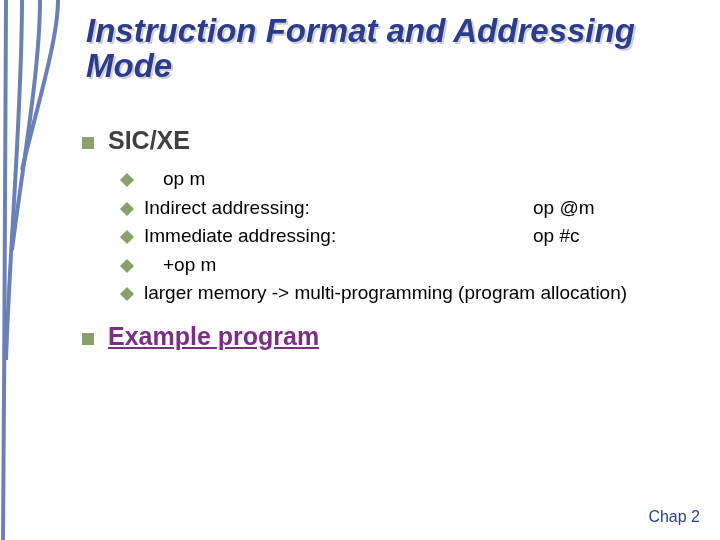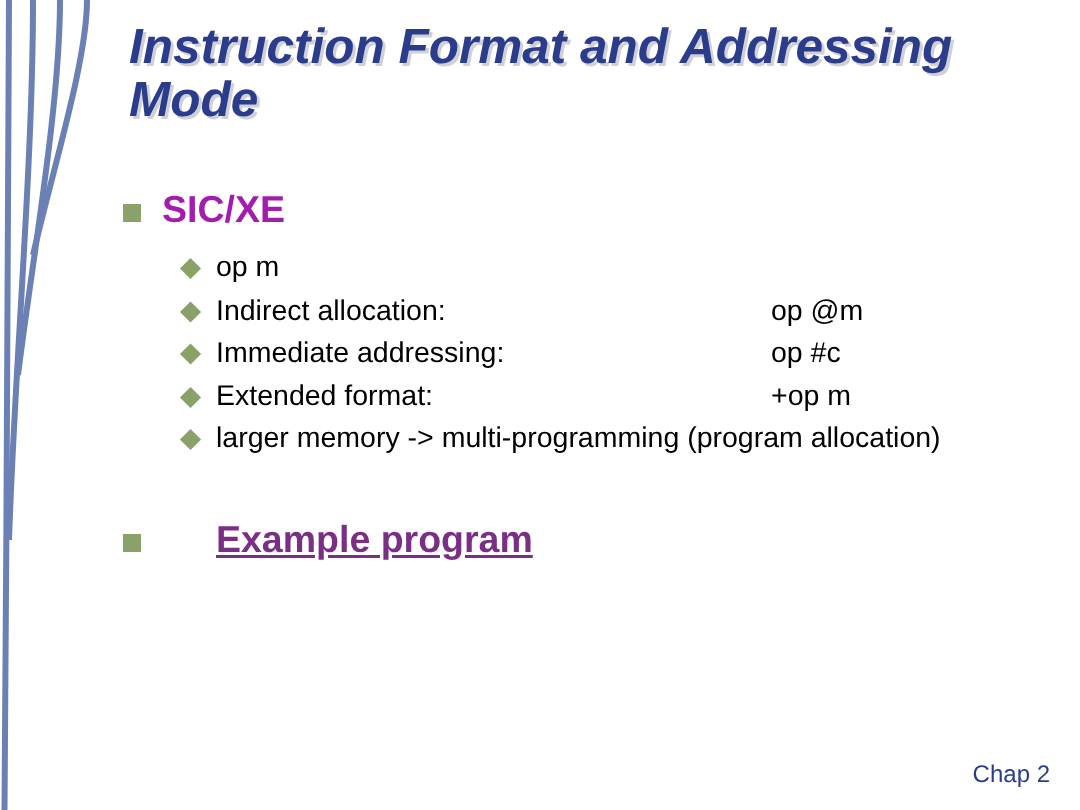--- a/index.html
+++ b/index.html
@@ -46,35 +46,34 @@
     top: 122px;
     width: 600px;
   }
   .lvl1 {
     display: flex;
     align-items: baseline;
     margin-top: 4px;
     margin-bottom: 10px;
   }
   .lvl1.spaced {
-    margin-top: 38px;
-    gap: 36px;
+    margin-top: 14px;
   }
   .sq-bullet {
     width: 12px;
     height: 12px;
     background: #8aa26a;
     flex: 0 0 auto;
     margin-top: 8px;
     margin-right: 14px;
   }
   .lvl1-text {
     font-size: 25px;
     font-weight: bold;
-    color: #a21caf;
+    color: #404040;
   }
   .lvl1-link {
     font-size: 25px;
     font-weight: bold;
     color: #7a2f85;
     text-decoration: underline;
     cursor: pointer;
   }
   .subs {
     margin-left: 40px;
@@ -98,20 +97,21 @@
   }
   .sub-left {
     flex: 0 0 auto;
     width: 370px;
   }
   .sub-left.full {
     width: auto;
   }
   .sub-right {
     flex: 0 0 auto;
+    margin-left: 19px;
   }
   .footer {
     position: absolute;
     right: 20px;
     bottom: 14px;
     font-size: 16px;
     color: #2a3c8a;
     font-family: Arial, sans-serif;
   }
 </style>
@@ -136,31 +136,30 @@
       <div class="lvl1-text">SIC/XE</div>
     </div>
 
     <div class="subs">
       <div class="sub-row">
         <div class="diamond"></div>
         <div class="sub-right">op m</div>
       </div>
       <div class="sub-row">
         <div class="diamond"></div>
-        <div class="sub-left">Indirect allocation:</div>
+        <div class="sub-left">Indirect addressing:</div>
         <div class="sub-right">op @m</div>
       </div>
       <div class="sub-row">
         <div class="diamond"></div>
         <div class="sub-left">Immediate addressing:</div>
         <div class="sub-right">op #c</div>
       </div>
       <div class="sub-row">
         <div class="diamond"></div>
-        <div class="sub-left">Extended format:</div>
         <div class="sub-right">+op m</div>
       </div>
       <div class="sub-row">
         <div class="diamond"></div>
         <div class="sub-left full">larger memory -&gt; multi-programming (program allocation)</div>
       </div>
     </div>
 
     <div class="lvl1 spaced">
       <div class="sq-bullet"></div>

